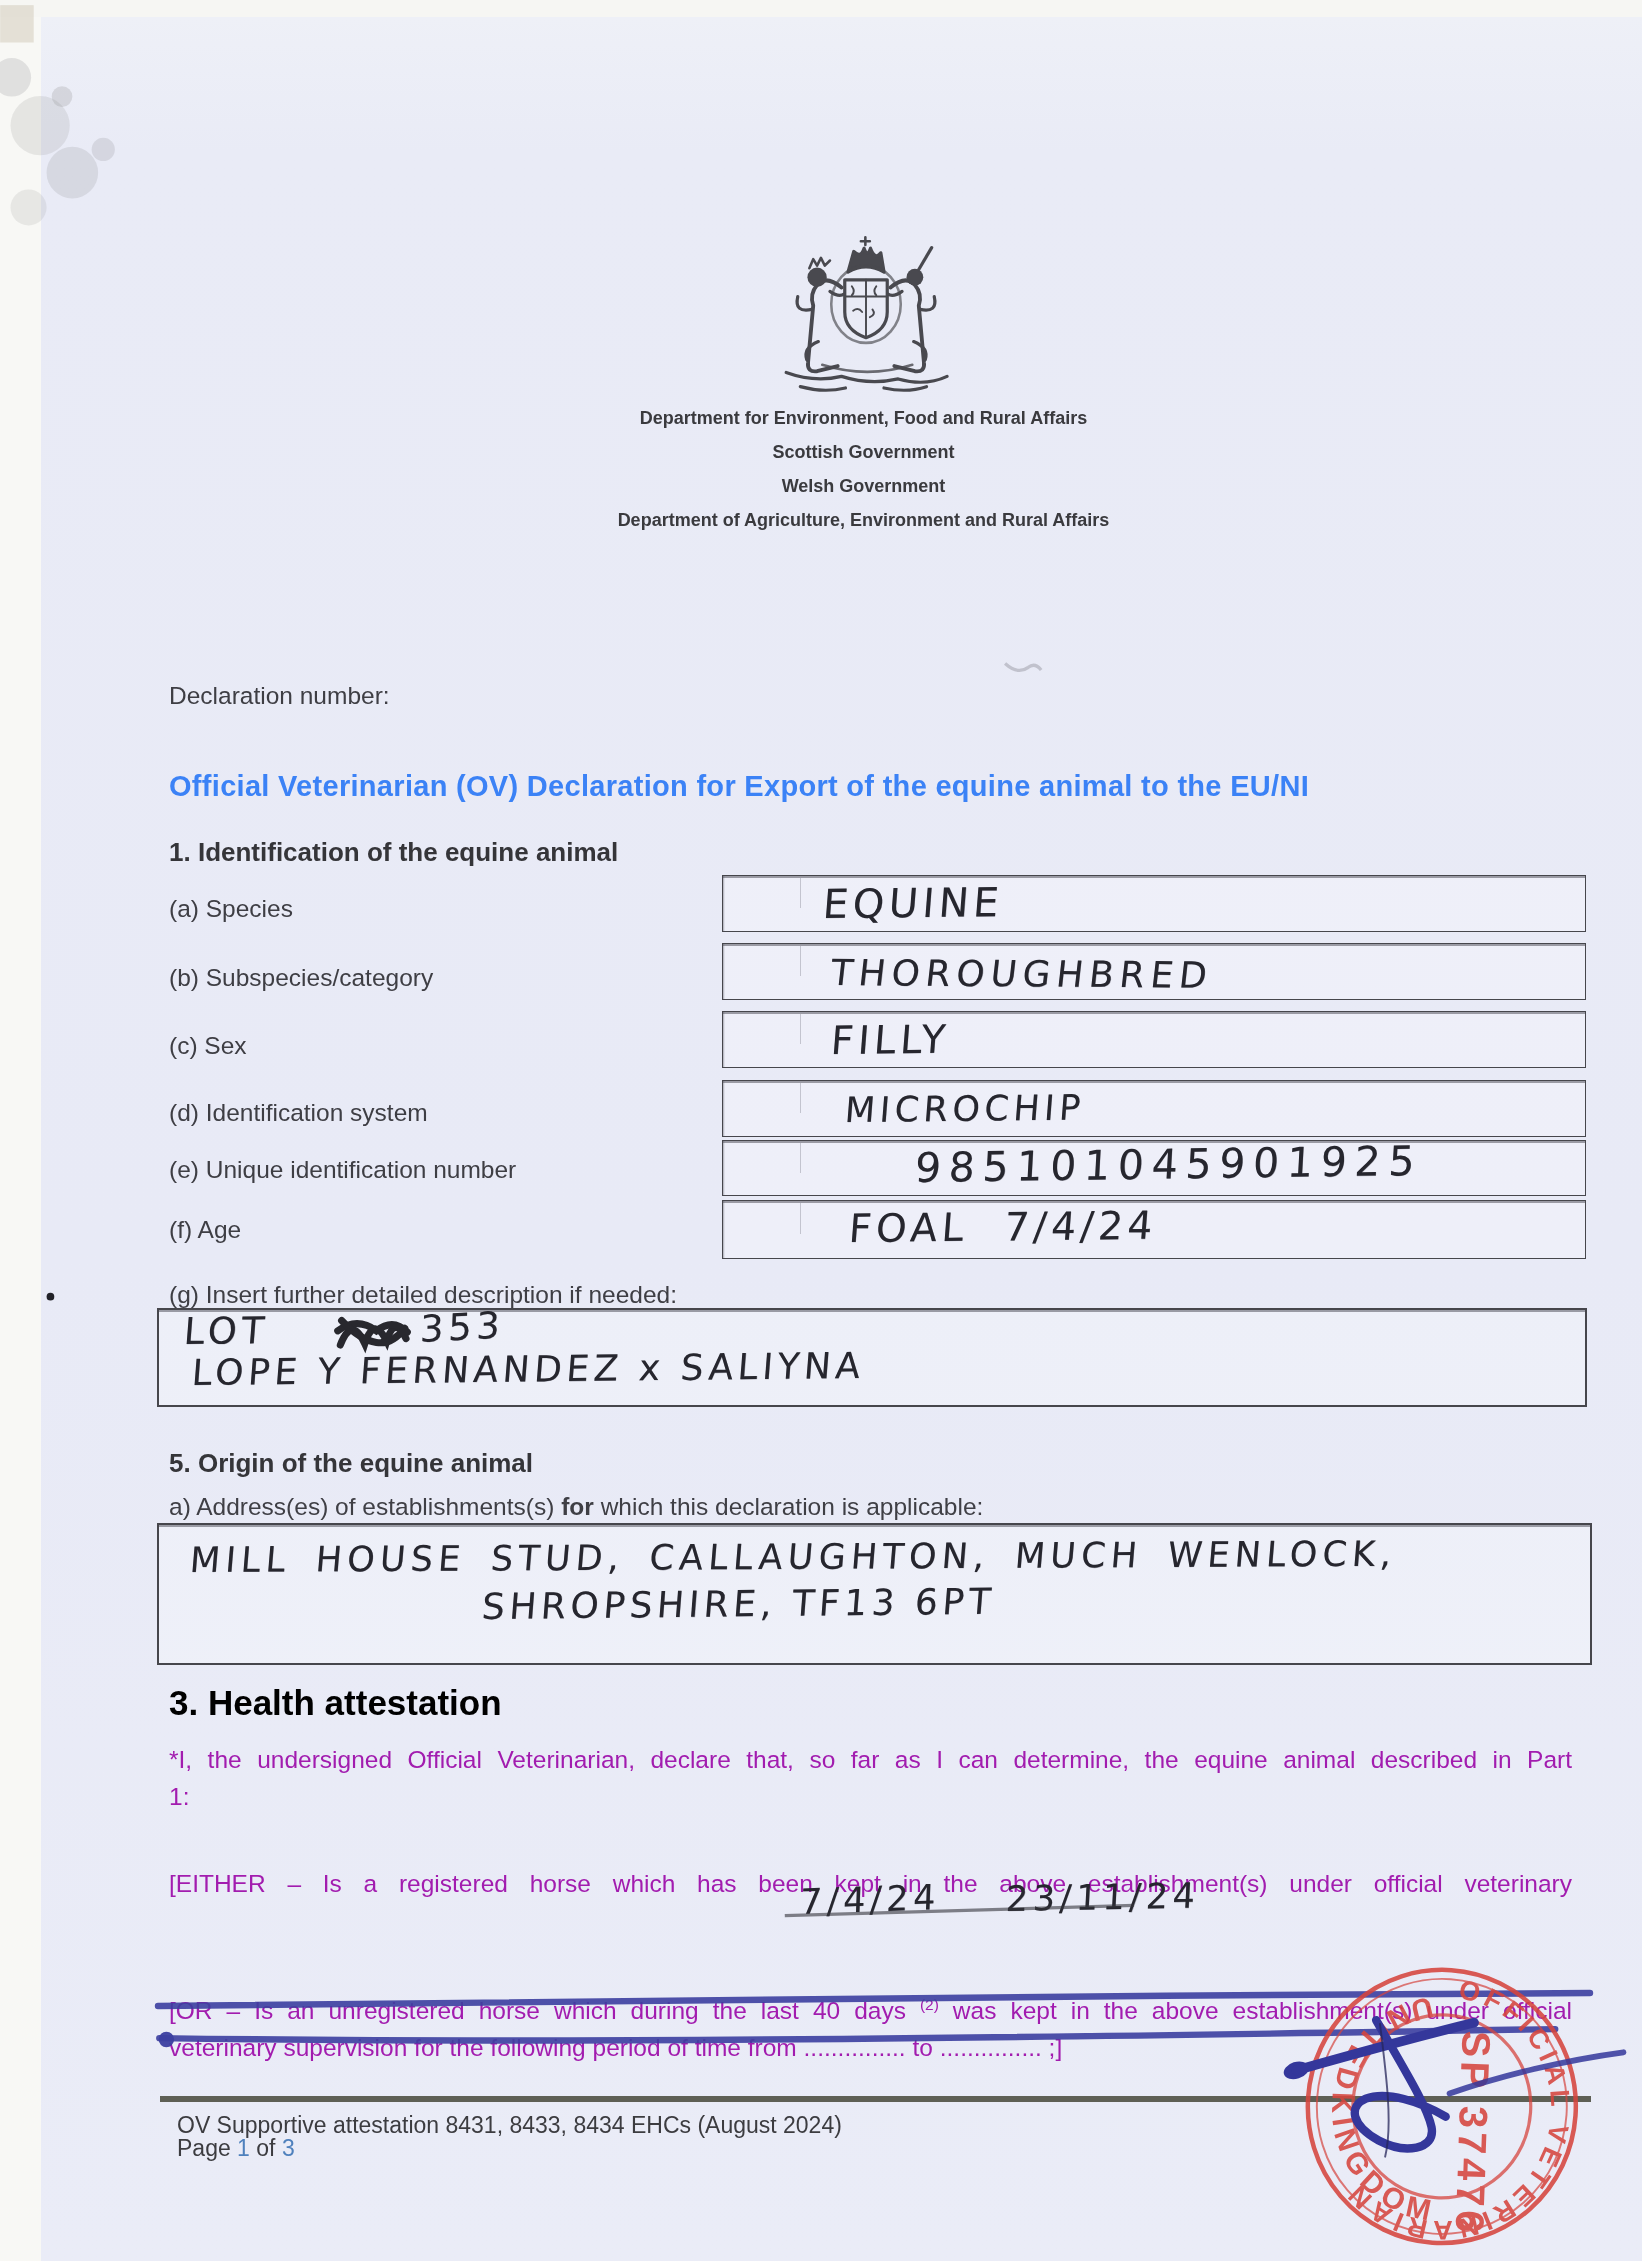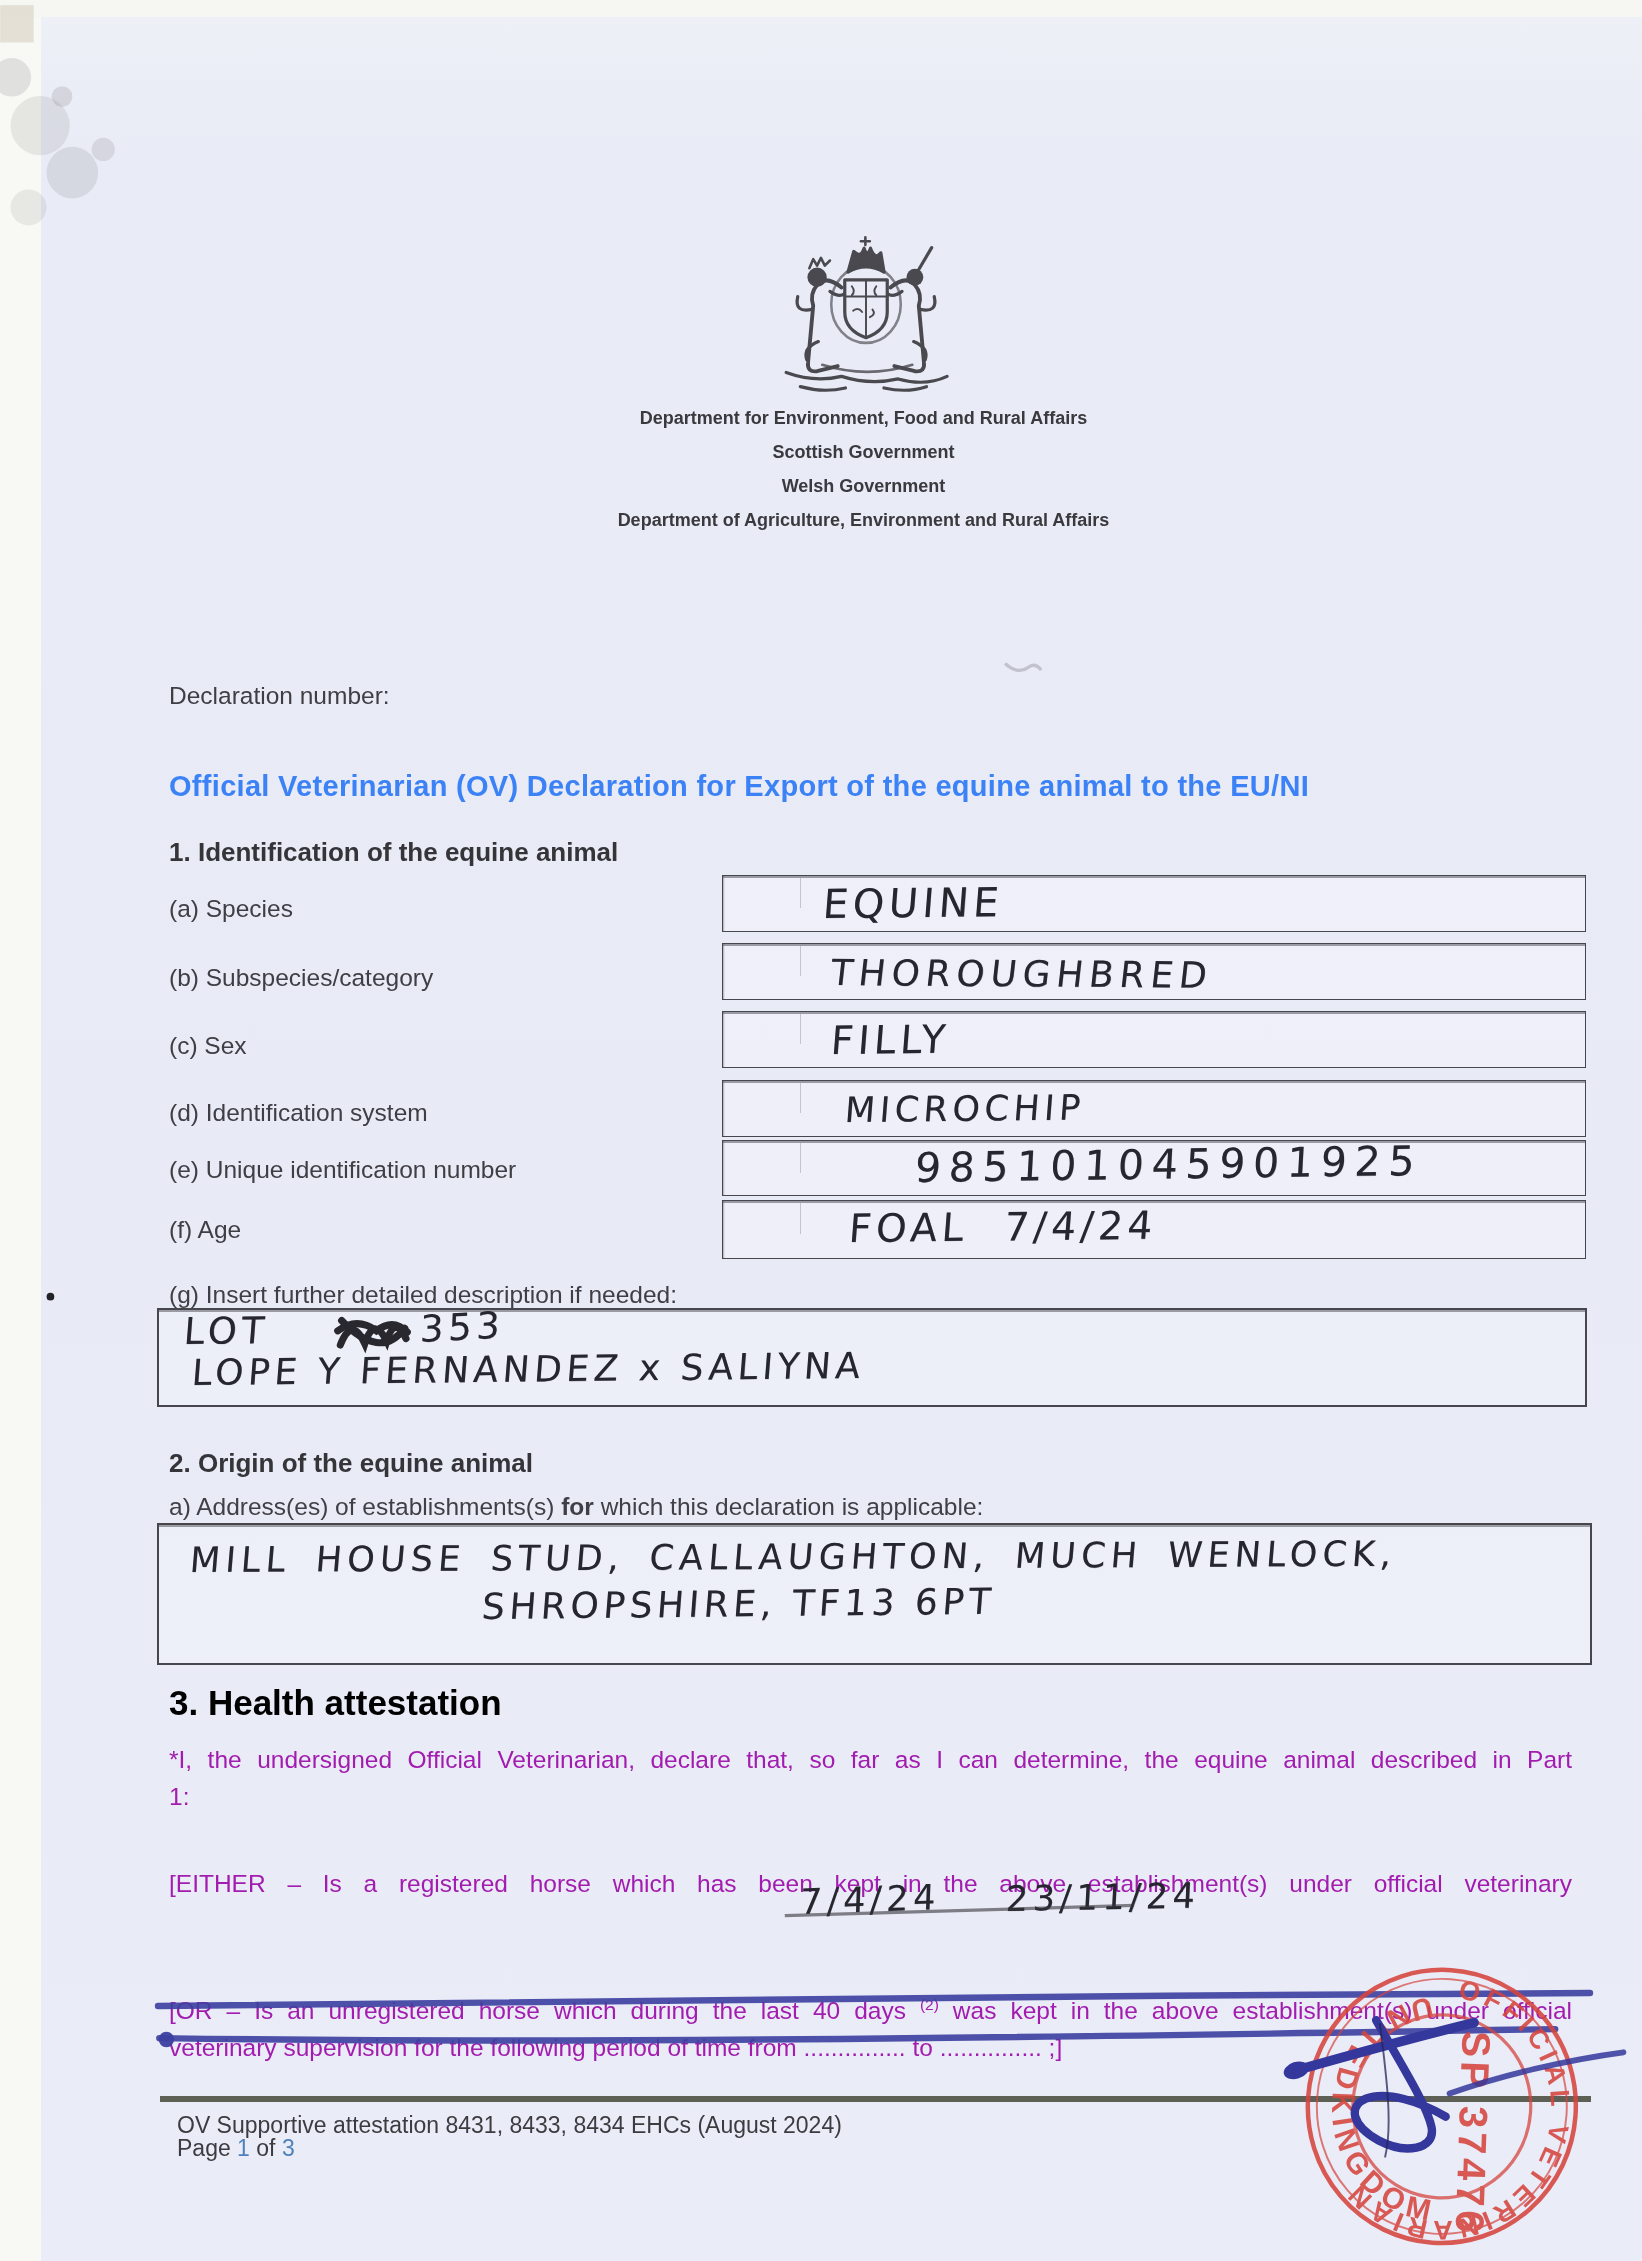--- a/index.html
+++ b/index.html
@@ -113,21 +113,21 @@
   <div class="label" style="top:1216px;">(f) Age</div>
   <div class="fieldbox" style="top:1200px;height:57px;"></div>
   <div class="abs hw" style="left:849px;top:1206px;font-size:39px;word-spacing:19.3px;">FOAL   7/4/24</div>
 
   <div class="label" style="top:1281px;">(g) Insert further detailed description if needed:</div>
   <div class="bigbox" style="left:157px;top:1308px;width:1426px;height:95px;"></div>
   <div class="abs hw" style="left:184px;top:1310px;font-size:37px;">LOT</div>
   <div class="abs hw" style="left:420px;top:1308px;font-size:37px;transform:skewX(-5deg) rotate(-3deg);">353</div>
   <div class="abs hw" style="left:192px;top:1352px;font-size:36px;">LOPE Y FERNANDEZ x SALIYNA</div>
 
-  <div class="abs b" style="left:169px;top:1448px;font-size:26px;color:#353539;">2. Origin of the equine animal</div>
+  <div class="abs b" style="left:169px;top:1448px;font-size:26px;color:#353539;">5. Origin of the equine animal</div>
   <div class="abs" style="left:169px;top:1493px;font-size:24.5px;color:#3f3f45;">
     <span>a) Address(es) of establishments(s) </span><span class="b">for</span><span> which this declaration is applicable:</span>
   </div>
   <div class="bigbox" style="left:157px;top:1523px;width:1431px;height:138px;"></div>
   <div class="abs hw" style="left:190px;top:1540px;font-size:35px;letter-spacing:5.2px;word-spacing:9px;transform:skewX(-5deg) rotate(-0.3deg);">MILL HOUSE STUD, CALLAUGHTON, MUCH WENLOCK,</div>
   <div class="abs hw" style="left:482px;top:1586px;font-size:36px;">SHROPSHIRE, TF13 6PT</div>
 
   <div class="abs b" style="left:169px;top:1683px;font-size:35px;color:#000000;">3. Health attestation</div>
 
   <div class="para" style="top:1741px;line-height:37px;">

